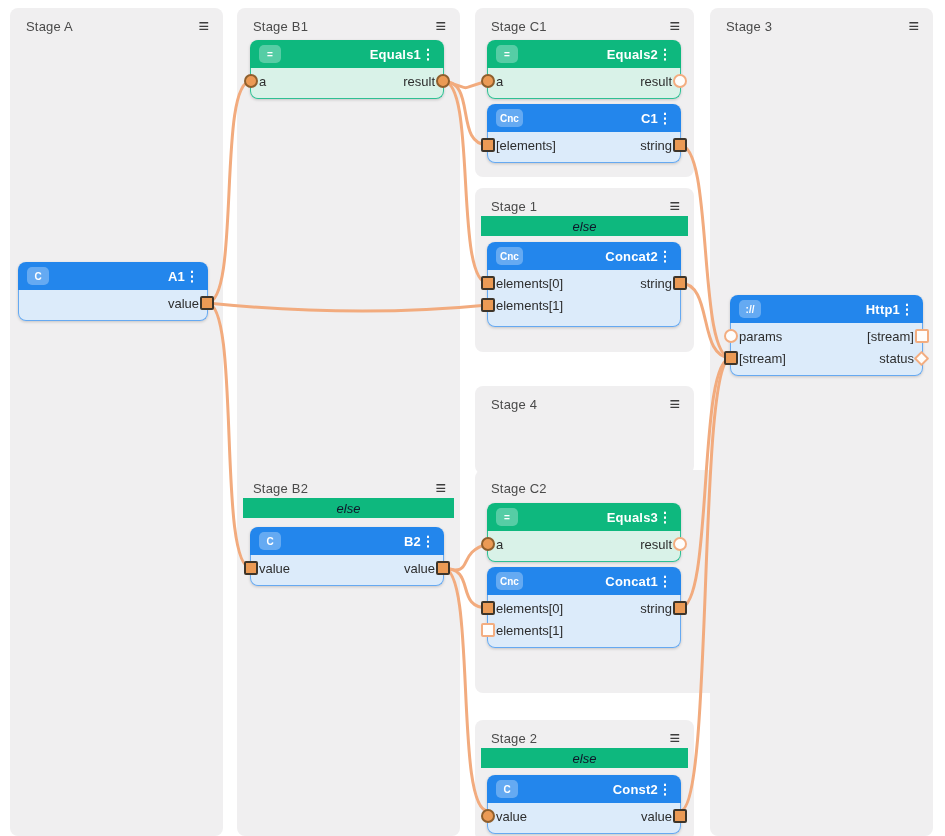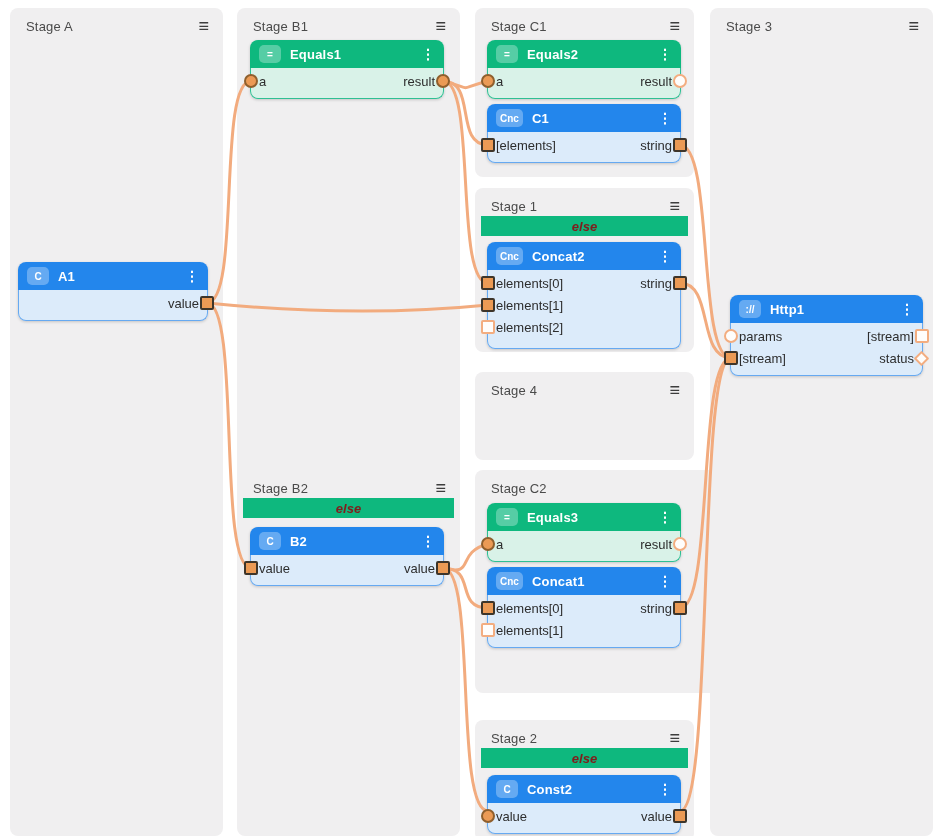--- a/index.html
+++ b/index.html
@@ -7,33 +7,33 @@
   body { font-family:"Liberation Sans", sans-serif; }
   #app { position:relative; width:945px; height:836px; background:#ffffff; overflow:hidden; }
 
   
   .stage { position:absolute; background:var(--panel,#f0eff0); border-radius:8px; }
   .stage-head { display:flex; align-items:center; justify-content:space-between;
                 height:30px; padding:6px 14px 0 16px; }
   .stage-title { font-size:13px; color:#4a4a4a; letter-spacing:.2px; }
   .burger { font-size:18px; line-height:14px; color:#3d3d3d; font-weight:bold; cursor:pointer; }
   .else-bar { position:absolute; top:28px; left:6px; right:6px; height:20px;
-              background:var(--green,#0eb87e); color:#7f1d1d; font-size:13px;
-              font-style:italic; font-weight:bold; display:flex; align-items:center; justify-content:center; }
+              background:var(--green,#0eb87e); color:#0f172a; font-size:13px;
+              font-style:italic; font-weight:normal; display:flex; align-items:center; justify-content:center; }
 
   
   .node { position:absolute; border-radius:8px; box-shadow:0 1px 3px rgba(0,0,0,.18); }
   .n-head { height:28px; display:flex; align-items:center; padding:0 9px;
             border-radius:8px 8px 0 0; color:#fff; }
   .node.blue  .n-head { background:var(--blue,#2386ec); }
   .node.green .n-head { background:var(--green,#0eb87e); }
   .badge { background:rgba(255,255,255,.30); border-radius:5px; min-width:22px; height:18px;
            display:inline-flex; align-items:center; justify-content:center;
            font-size:10px; font-weight:bold; padding:0 4px; margin-right:9px; }
-  .n-title { flex:1; font-size:13px; font-weight:bold; letter-spacing:.2px; }
+  .n-title { flex:1; font-size:13px; font-weight:bold; letter-spacing:.2px;text-align:right; }
   .kebab { font-size:14px; font-weight:bold; cursor:pointer; line-height:14px; }
   .n-body { padding:2px 0 6px; border-radius:0 0 8px 8px; }
   .node.blue  .n-body { background:var(--blue-body,#dcebfa); border:1px solid var(--blue-border,#66a9f1); border-top:none; }
   .node.green .n-body { background:var(--green-body,#d9f2e8); border:1px solid var(--green-border,#2fc093); border-top:none; }
 
   .row { position:relative; height:22px; display:flex; align-items:center;
          justify-content:space-between; padding:0 8px; font-size:13px; color:#2d2d2d; }
   .lbl-out { margin-left:auto; }
 
   
@@ -151,29 +151,25 @@
         <div class="row">
           <span class="port pl sq filled"></span>
           <span>elements[0]</span>
           <span class="lbl-out">string</span>
           <span class="port pr sq filled"></span>
         </div>
         <div class="row">
           <span class="port pl sq filled"></span>
           <span>elements[1]</span>
         </div>
-        <div class="row">
-          <span class="port pl sq empty"></span>
-          <span>elements[2]</span>
-        </div>
-      </div>
-    </div>
-  </section>
-
-  <section class="stage" style="left:475px;top:372px;width:219px;height:88px">
+      </div>
+    </div>
+  </section>
+
+  <section class="stage" style="left:475px;top:386px;width:219px;height:88px">
     <header class="stage-head">
       <span class="stage-title">Stage 4</span>
       <span class="burger">≡</span>
     </header>
   </section>
 
   <section class="stage" style="left:237px;top:470px;width:223px;height:366px">
     <header class="stage-head">
       <span class="stage-title">Stage B2</span>
       <span class="burger">≡</span>

